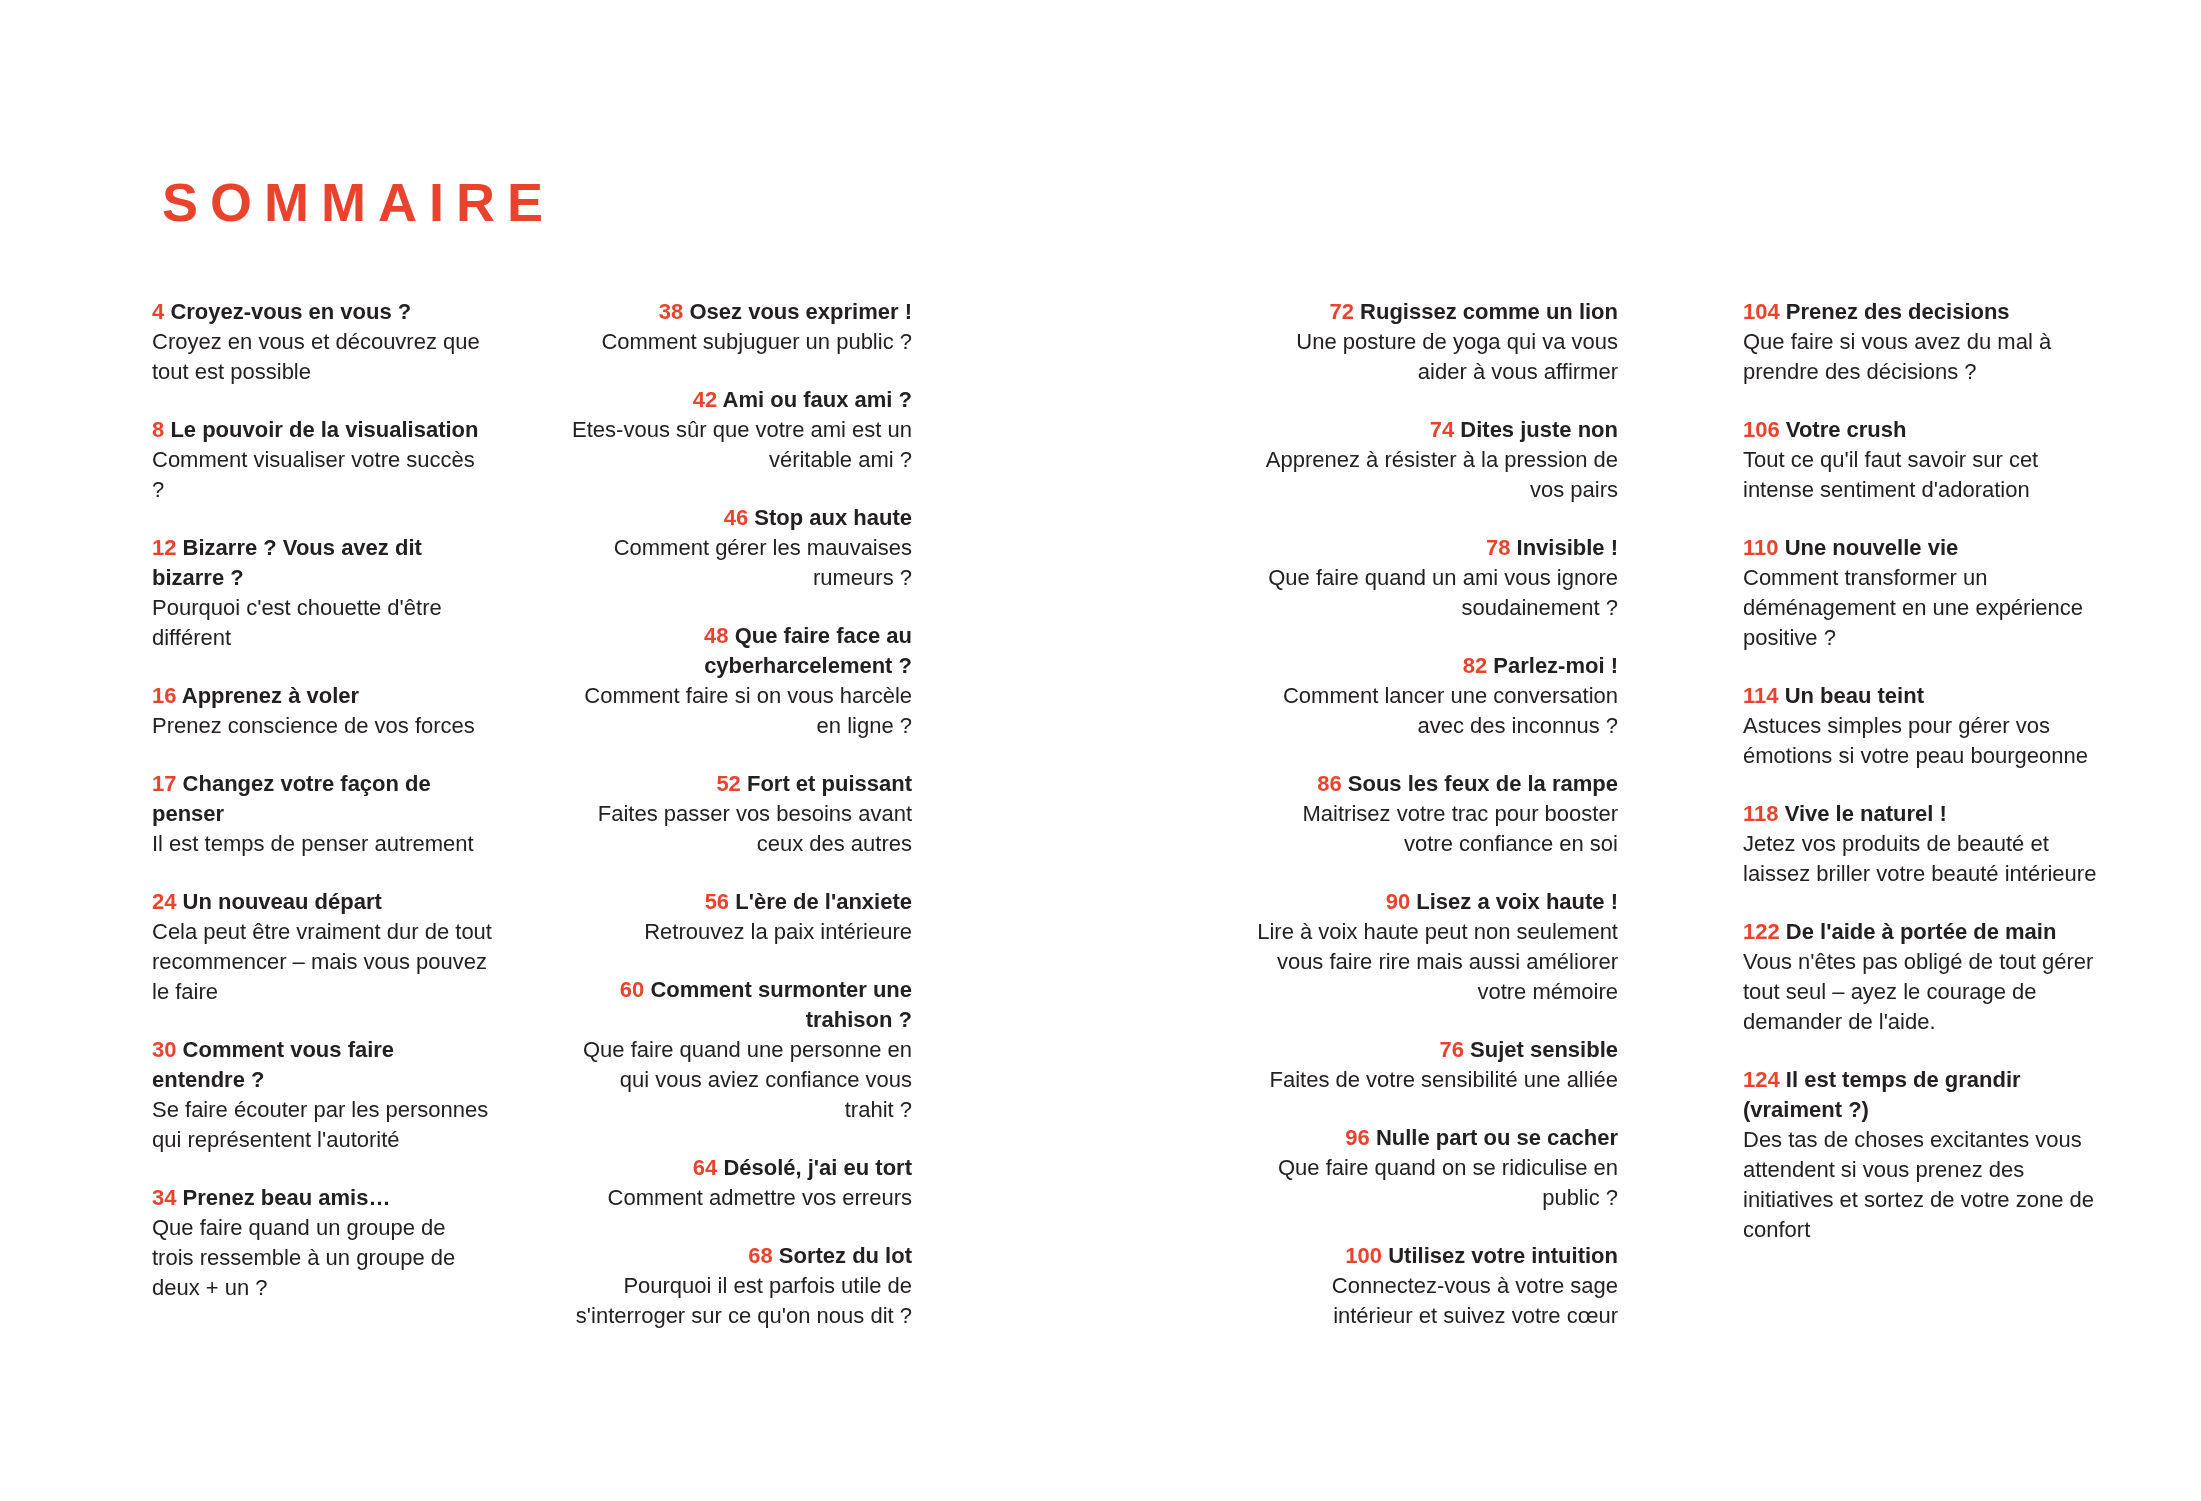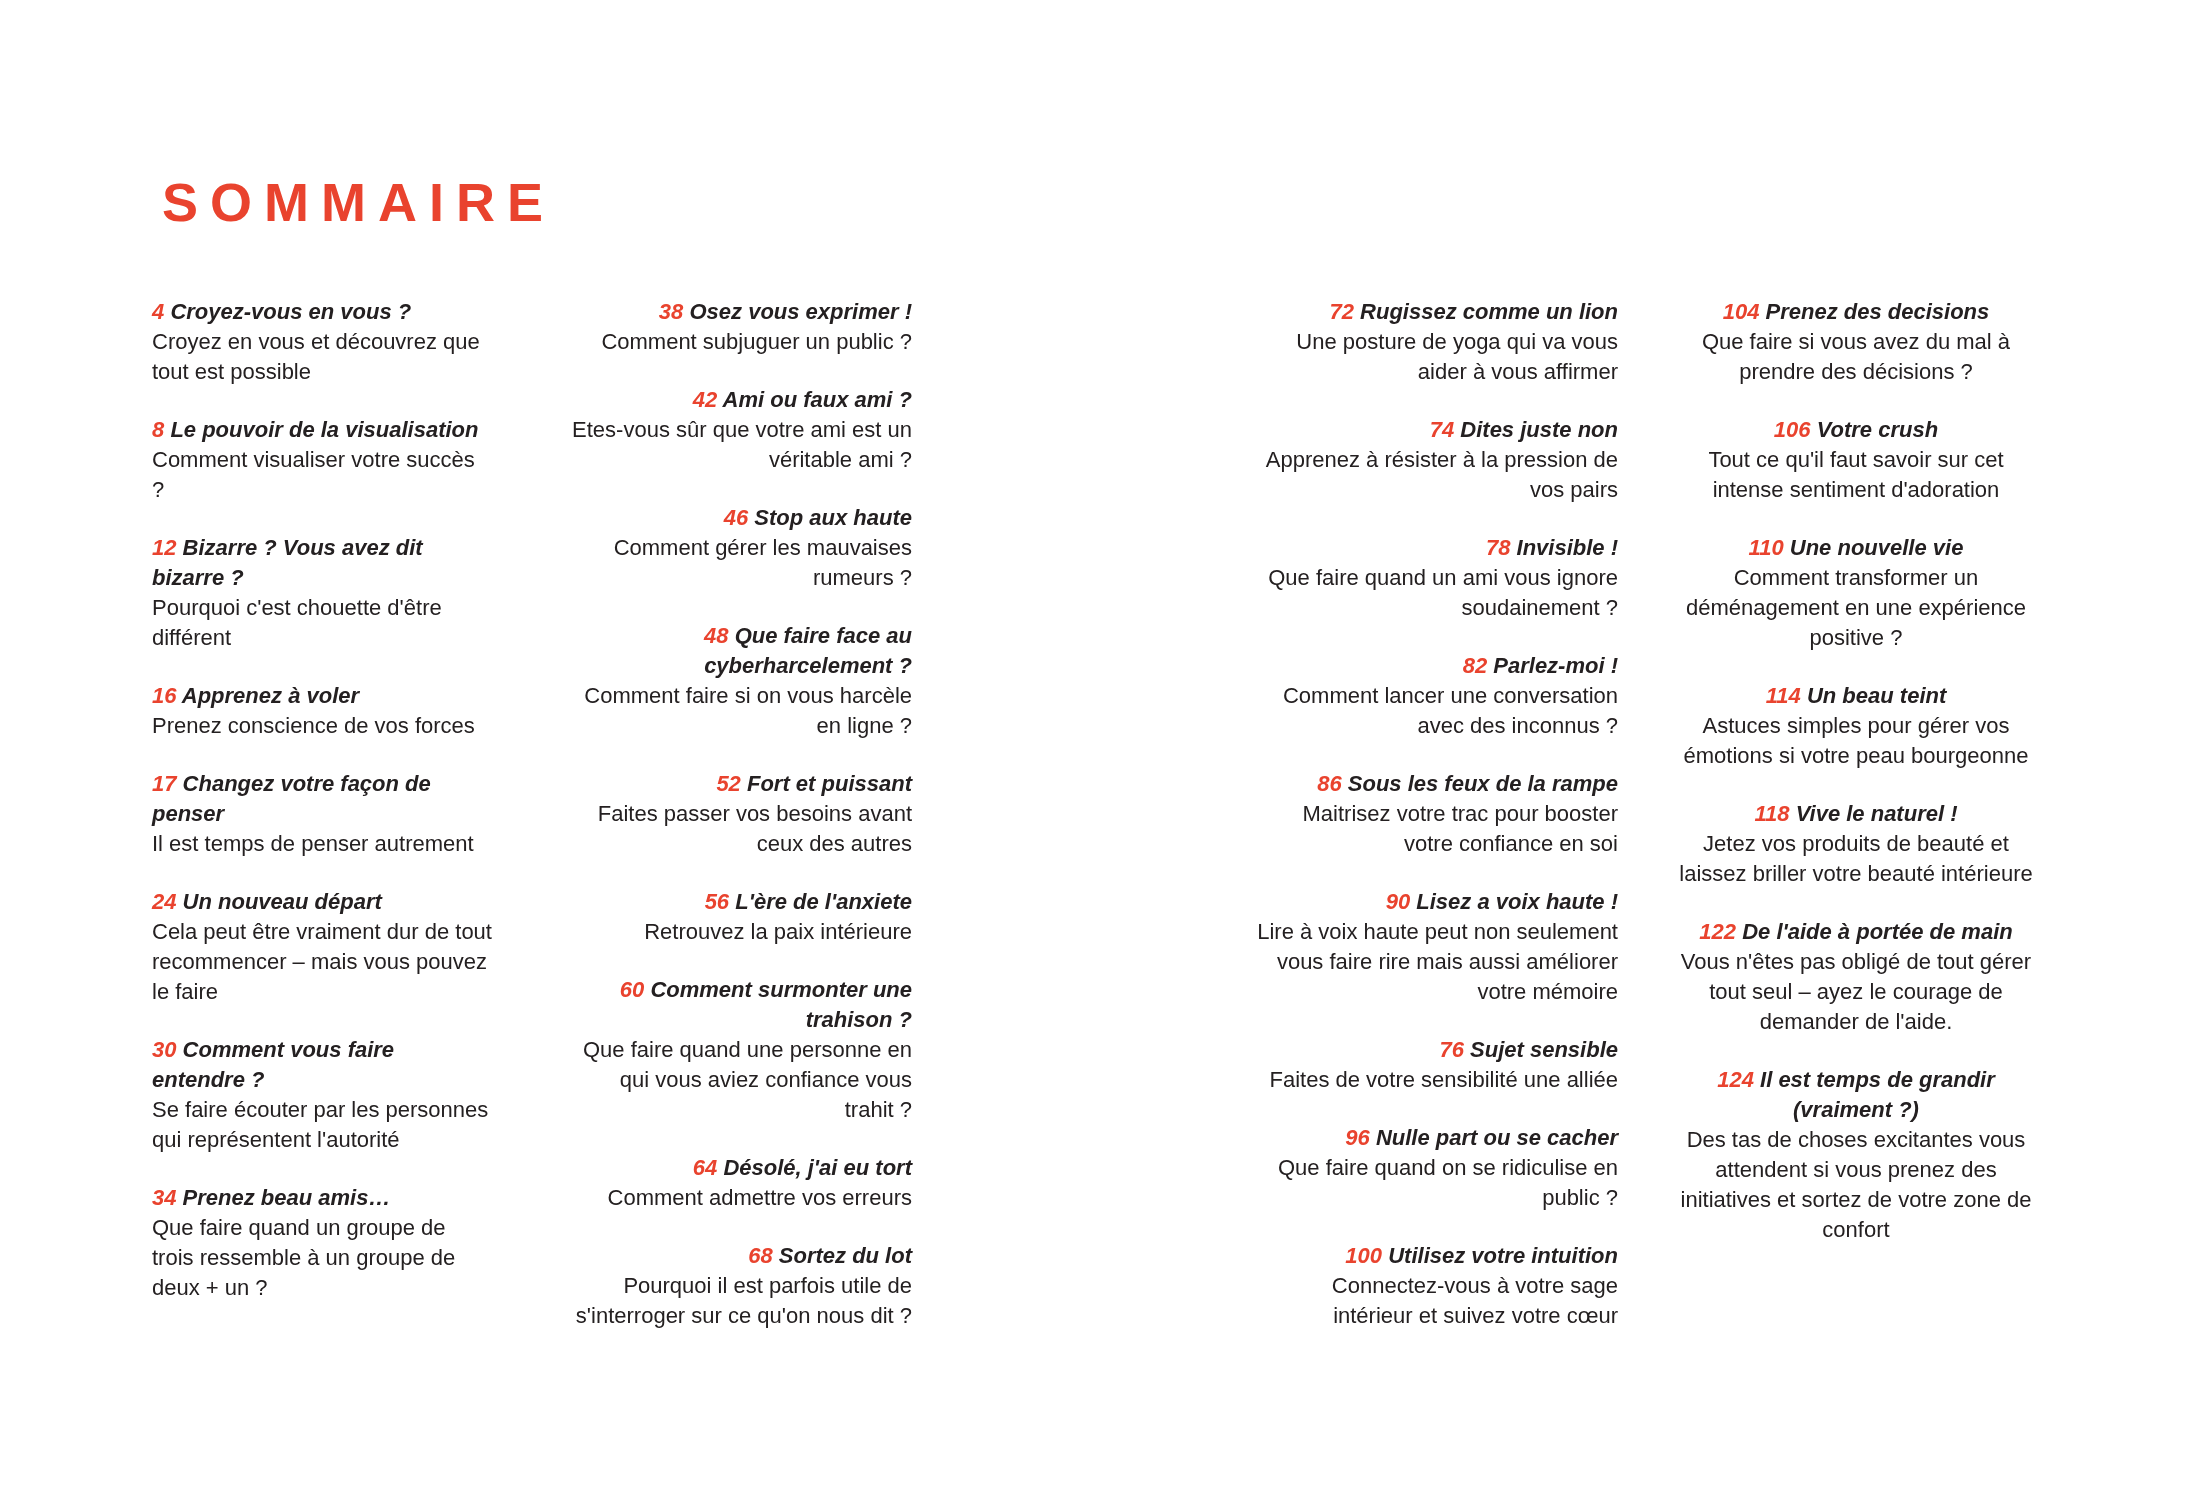--- a/index.html
+++ b/index.html
@@ -29,29 +29,28 @@
     letter-spacing:12px;
     color:var(--accent);
   }
   .col{
     position:absolute;
     top:297px;
   }
   #col-0{left:152px;width:340px;}
   #col-1{left:572px;width:340px;text-align:right;}
   #col-2{left:1253px;width:365px;text-align:right;}
-  #col-3{left:1675px;width:362px;text-align:center;}
+  #col-3{left:1743px;width:362px;}
   .entry{
     margin:0 0 28px 0;
     font-size:22px;
     line-height:30px;
   }
   .entry-title{
     font-weight:700;
-    font-style:italic;
   }
   .entry-title .num{
     color:var(--accent);
   }
   .entry-desc{
     font-weight:400;
   }
 </style>
 </head>
 <body>

